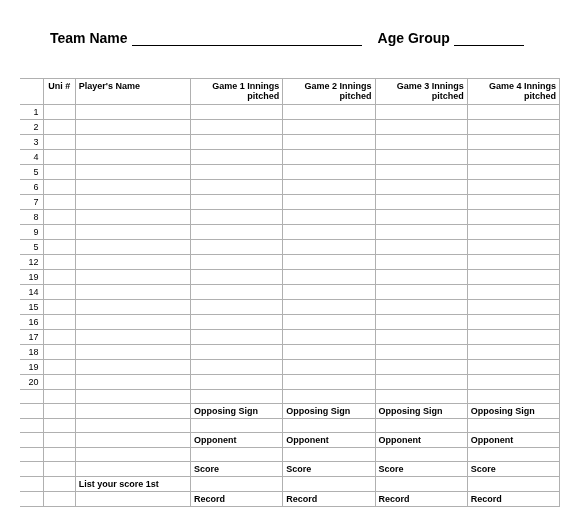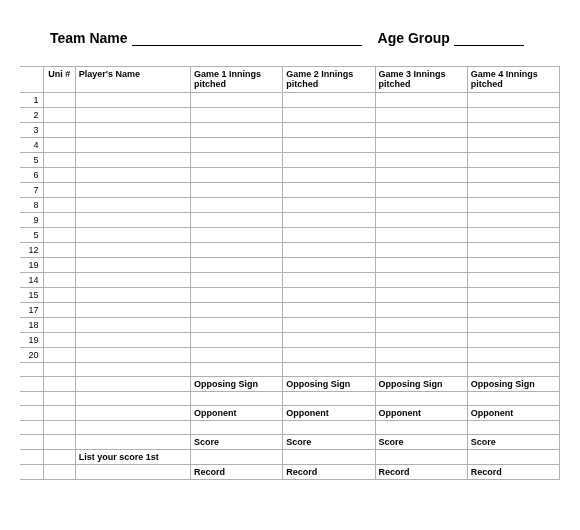--- a/index.html
+++ b/index.html
@@ -6,21 +6,21 @@
     body {
       font-family: Arial, sans-serif;
       background: #fff;
       margin: 0;
       padding: 30px 20px;
       width: 580px;
     }
     .header {
       font-weight: bold;
       font-size: 14px;
-      margin-bottom: 20px;
+      margin-bottom: 32px;
       padding-left: 30px;
     }
     .header-line {
       display: flex;
       align-items: flex-end;
       gap: 4px;
     }
     .blank {
       display: inline-block;
       border-bottom: 1.5px solid #000;
@@ -41,21 +41,21 @@
       font-weight: normal;
     }
     th {
       font-weight: bold;
       vertical-align: top;
       height: 26px;
     }
     .col-num { width: 20px; text-align: right; padding-right: 4px; border-left: none; }
     .col-uni { width: 28px; text-align: center; }
     .col-player { width: 100px; }
-    .col-game { width: 80px; }
+    .col-game { width: 80px; text-align: right; }
     .no-left { border-left: none; }
     .bold { font-weight: bold; }
     tr.headrow th { vertical-align: top; margin-left: 30px; }
   </style>
 </head>
 <body>
 
 <div class="header">
   <div class="header-line">
     <span>Team Name</span>
@@ -199,20 +199,29 @@
       <tr>
         <td class="col-num no-left">15</td>
         <td></td>
         <td></td>
         <td></td>
         <td></td>
         <td></td>
         <td></td>
       </tr>
       <tr>
+        <td class="col-num no-left">16</td>
+        <td></td>
+        <td></td>
+        <td></td>
+        <td></td>
+        <td></td>
+        <td></td>
+      </tr>
+      <tr>
         <td class="col-num no-left">17</td>
         <td></td>
         <td></td>
         <td></td>
         <td></td>
         <td></td>
         <td></td>
       </tr>
       <tr>
         <td class="col-num no-left">18</td>

